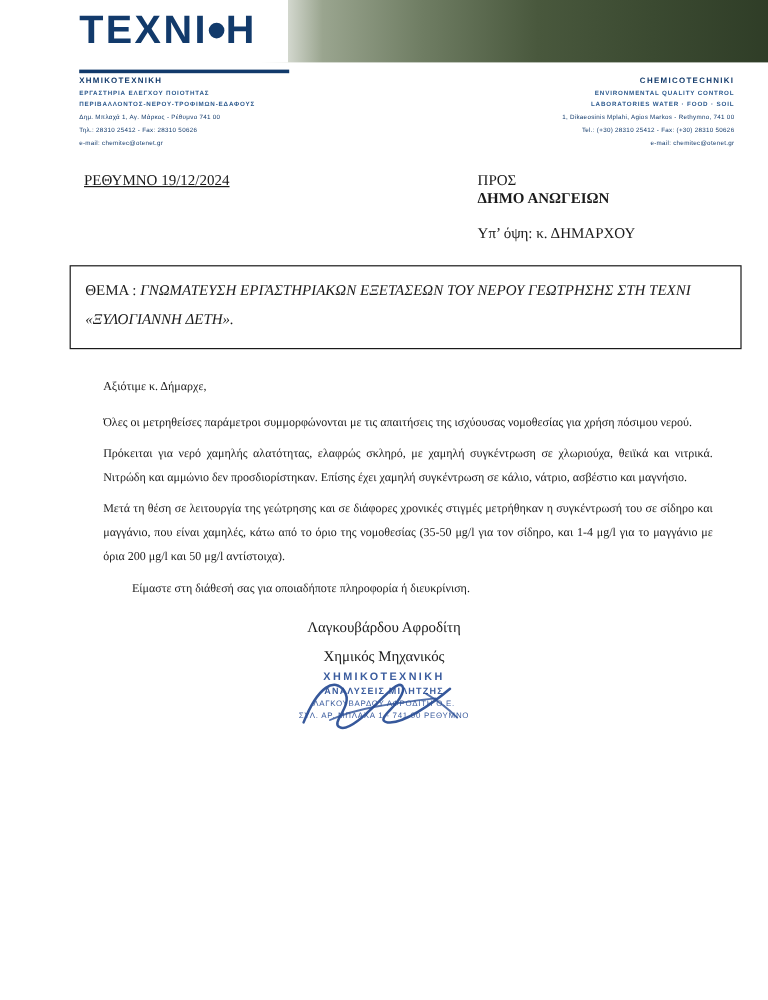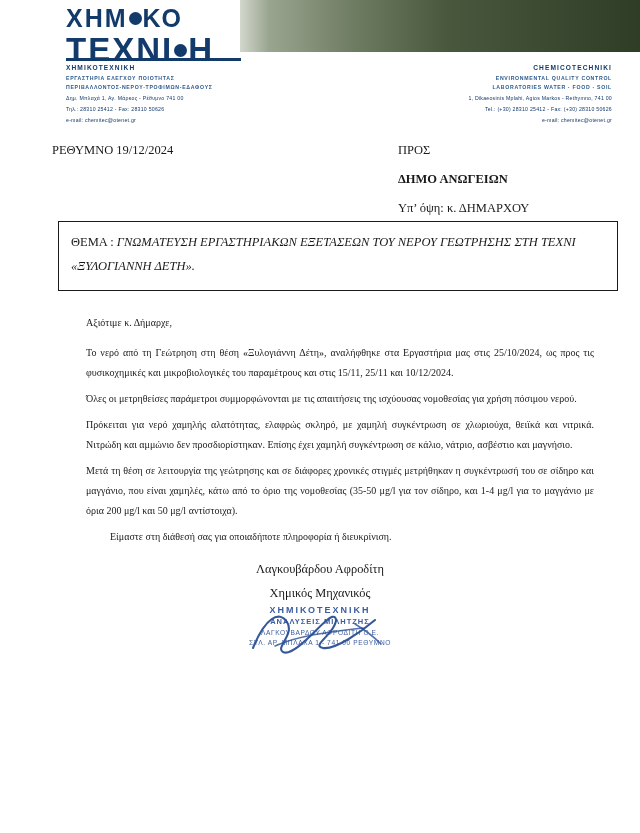--- a/index.html
+++ b/index.html
@@ -101,30 +101,31 @@
 
   
   .addr {
     position: relative;
     margin-top: 18px;
     height: 70px;
     font-size: 12.5px;
   }
   .addr-left {
     position: absolute;
-    left: 52px;
+    left: 70px;
     top: 0;
+    text-decoration: underline;
   }
   .addr-right {
     position: absolute;
     left: 398px;
     top: 0;
     width: 230px;
   }
-  .addr-right .l1 { margin-bottom: 14px; }
+  .addr-right .l1 { }
   .addr-right .l2 { font-weight: bold; margin-bottom: 14px; }
   .addr-right .l3 { }
 
   
   .subject-box {
     margin: 8px 22px 0 58px;
     border: 1px solid #1a1a1a;
     padding: 9px 12px 11px 12px;
     font-size: 12.5px;
     line-height: 1.9;
@@ -192,21 +193,20 @@
   }
 </style>
 </head>
 <body>
 
 <div class="letterhead">
   <div class="lh-band"></div>
   <div class="lh-band-fade"></div>
 
   <div class="logo">
-    <div class="logo-line logo-l1"><span>ΧΗΜ</span><span class="logo-dot"></span><span>ΚΟ</span></div>
     <div class="logo-line logo-l2"><span>ΤΕΧΝΙ</span><span class="logo-dot"></span><span>Η</span></div>
     <div class="logo-bar"></div>
   </div>
 
   <div class="lh-cols">
     <div class="lh-col left" style="margin-left:0px;">
       <div class="lh-title">ΧΗΜΙΚΟΤΕΧΝΙΚΗ</div>
       <div class="lh-sub">ΕΡΓΑΣΤΗΡΙΑ ΕΛΕΓΧΟΥ ΠΟΙΟΤΗΤΑΣ</div>
       <div class="lh-sub">ΠΕΡΙΒΑΛΛΟΝΤΟΣ-ΝΕΡΟΥ-ΤΡΟΦΙΜΩΝ-ΕΔΑΦΟΥΣ</div>
       <div class="lh-contact">Δημ. Μπλαχά 1, Αγ. Μάρκος - Ρέθυμνο 741 00</div>
@@ -234,21 +234,20 @@
 </div>
 
 <div class="subject-box">
   <span class="label">ΘΕΜΑ</span>
   <span class="label">:</span>
   <span class="text">ΓΝΩΜΑΤΕΥΣΗ ΕΡΓΑΣΤΗΡΙΑΚΩΝ ΕΞΕΤΑΣΕΩΝ ΤΟΥ ΝΕΡΟΥ ΓΕΩΤΡΗΣΗΣ ΣΤΗ ΤΕΧΝΙ «ΞΥΛΟΓΙΑΝΝΗ ΔΕΤΗ».</span>
 </div>
 
 <div class="body">
   <p class="greet">Αξιότιμε κ. Δήμαρχε,</p>
-  <p>Το νερό από τη Γεώτρηση στη θέση «Ξυλογιάννη Δέτη», αναλήφθηκε στα Εργαστήρια μας στις 25/10/2024, ως προς τις φυσικοχημικές και μικροβιολογικές του παραμέτρους και στις 15/11, 25/11 και 10/12/2024.</p>
   <p>Όλες οι μετρηθείσες παράμετροι συμμορφώνονται με τις απαιτήσεις της ισχύουσας νομοθεσίας για χρήση πόσιμου νερού.</p>
   <p>Πρόκειται για νερό χαμηλής αλατότητας, ελαφρώς σκληρό, με χαμηλή συγκέντρωση σε χλωριούχα, θειϊκά και νιτρικά. Νιτρώδη και αμμώνιο δεν προσδιορίστηκαν. Επίσης έχει χαμηλή συγκέντρωση σε κάλιο, νάτριο, ασβέστιο και μαγνήσιο.</p>
   <p>Μετά τη θέση σε λειτουργία της γεώτρησης και σε διάφορες χρονικές στιγμές μετρήθηκαν η συγκέντρωσή του σε σίδηρο και μαγγάνιο, που είναι χαμηλές, κάτω από το όριο της νομοθεσίας (35-50 μg/l για τον σίδηρο, και 1-4 μg/l για το μαγγάνιο με όρια 200 μg/l και 50 μg/l αντίστοιχα).</p>
   <p class="closing">Είμαστε στη διάθεσή σας για οποιαδήποτε πληροφορία ή διευκρίνιση.</p>
 </div>
 
 <div class="sig">
   <div class="name">Λαγκουβάρδου Αφροδίτη</div>
   <div class="role">Χημικός Μηχανικός</div>
 

